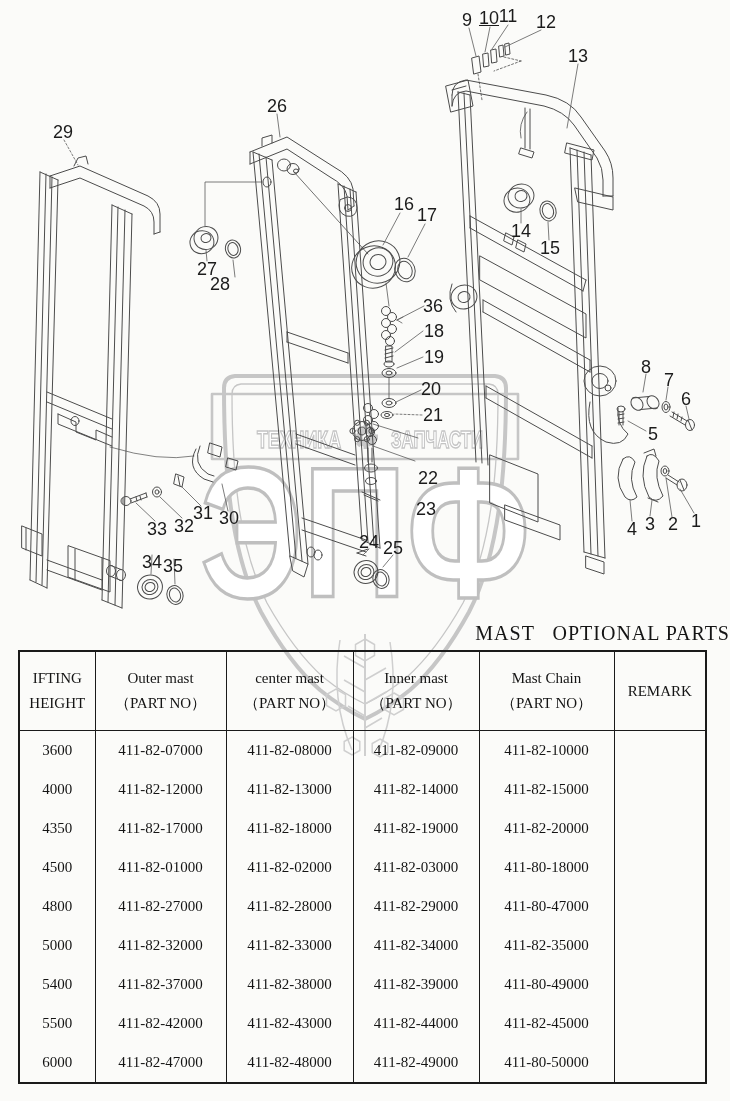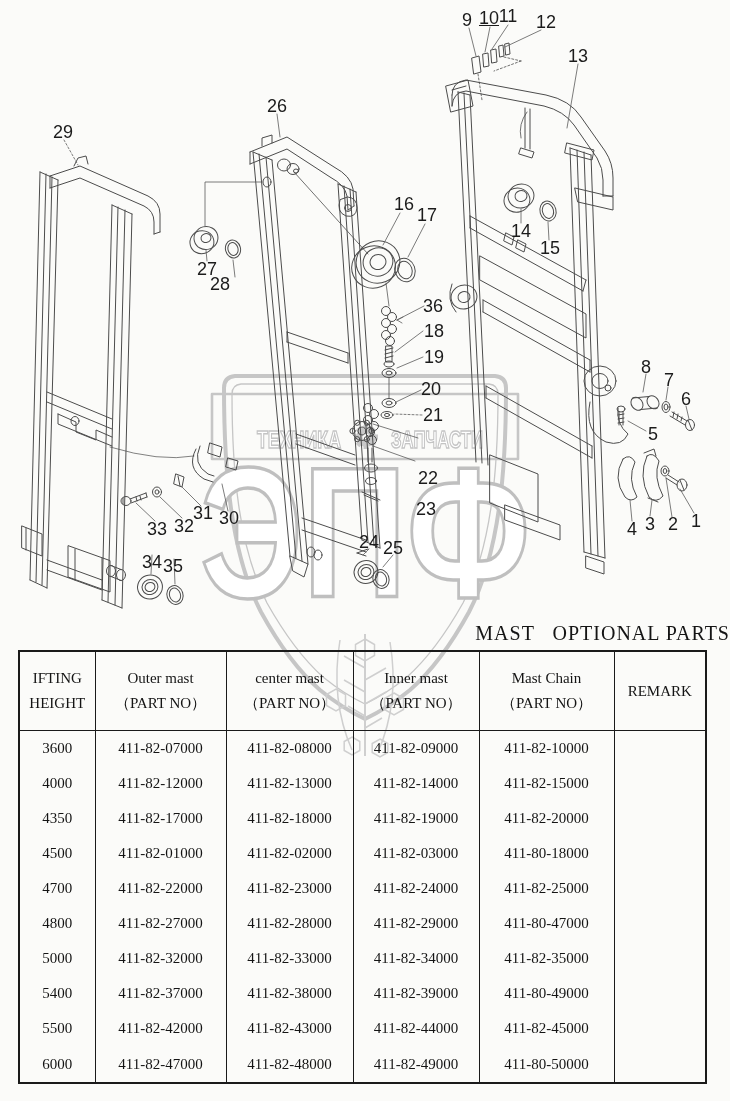--- a/index.html
+++ b/index.html
@@ -380,28 +380,20 @@
         </tr>
         <tr>
           <td>4500</td>
           <td>411-82-01000</td>
           <td>411-82-02000</td>
           <td>411-82-03000</td>
           <td>411-80-18000</td>
           <td></td>
         </tr>
         <tr>
-          <td>4700</td>
-          <td>411-82-22000</td>
-          <td>411-82-23000</td>
-          <td>411-82-24000</td>
-          <td>411-82-25000</td>
-          <td></td>
-        </tr>
-        <tr>
           <td>4800</td>
           <td>411-82-27000</td>
           <td>411-82-28000</td>
           <td>411-82-29000</td>
           <td>411-80-47000</td>
           <td></td>
         </tr>
         <tr>
           <td>5000</td>
           <td>411-82-32000</td>

